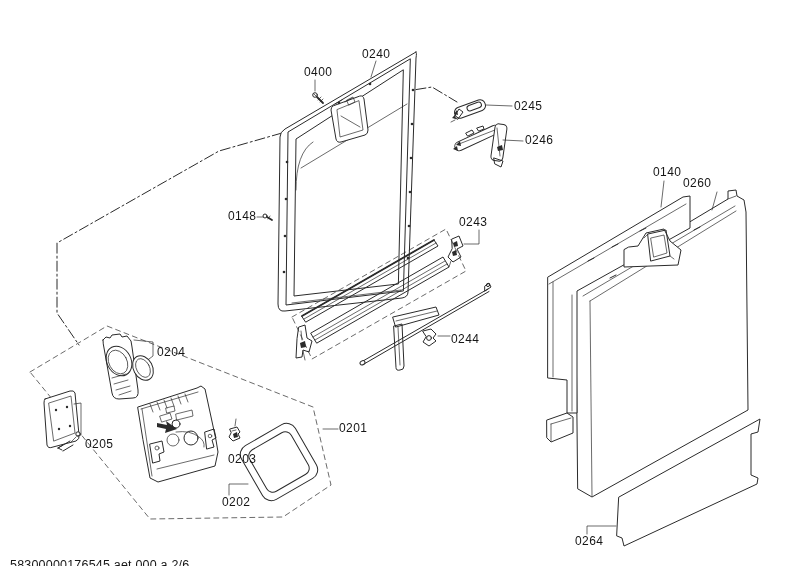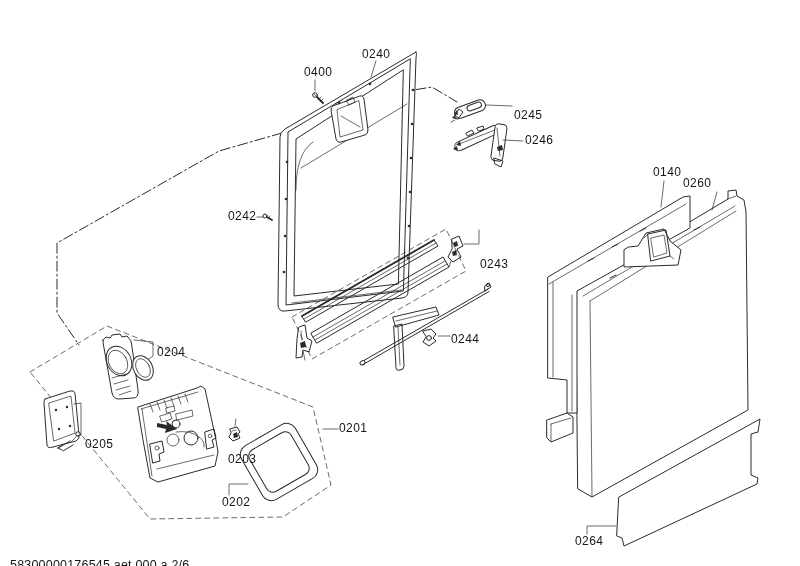--- a/index.html
+++ b/index.html
@@ -242,24 +242,24 @@
     <path class="ln thin" d="M74,404 L81,403 L81,435 L77,436"></path>
     <path class="ln thin" d="M236,419 L235,426"></path>
     <path class="ln thin" d="M338,429 L323,429"></path>
     <path class="ln thin" d="M229,495 L229,484 L248,484"></path>
   </g>
 </svg>
 
   <div>
       <div class="part-label" style="left: 362px; top: 47px;">0240</div>
       <div class="part-label" style="left: 304px; top: 65px;">0400</div>
-      <div class="part-label" style="left: 228px; top: 209px;">0242</div>
-      <div class="part-label" style="left: 480px; top: 215px; margin-top: 42px;">0243</div>
+      <div class="part-label" style="left: 228px; top: 209px;">0148</div>
+      <div class="part-label" style="left: 459px; top: 215px;">0243</div>
       <div class="part-label" style="left: 451px; top: 332px;">0244</div>
-      <div class="part-label" style="left: 514px; top: 108px;">0245</div>
+      <div class="part-label" style="left: 514px; top: 99px;">0245</div>
       <div class="part-label" style="left: 525px; top: 133px;">0246</div>
       <div class="part-label" style="left: 653px; top: 165px;">0140</div>
       <div class="part-label" style="left: 683px; top: 176px;">0260</div>
       <div class="part-label" style="left: 575px; top: 534px;">0264</div>
       <div class="part-label" style="left: 157px; top: 345px;">0204</div>
       <div class="part-label" style="left: 85px; top: 409px; margin-top: 28px;">0205</div>
       <div class="part-label" style="left: 228px; top: 404px; margin-top: 48px;">0203</div>
       <div class="part-label" style="left: 339px; top: 421px;">0201</div>
       <div class="part-label" style="left: 222px; top: 495px;">0202</div>
     </div>

